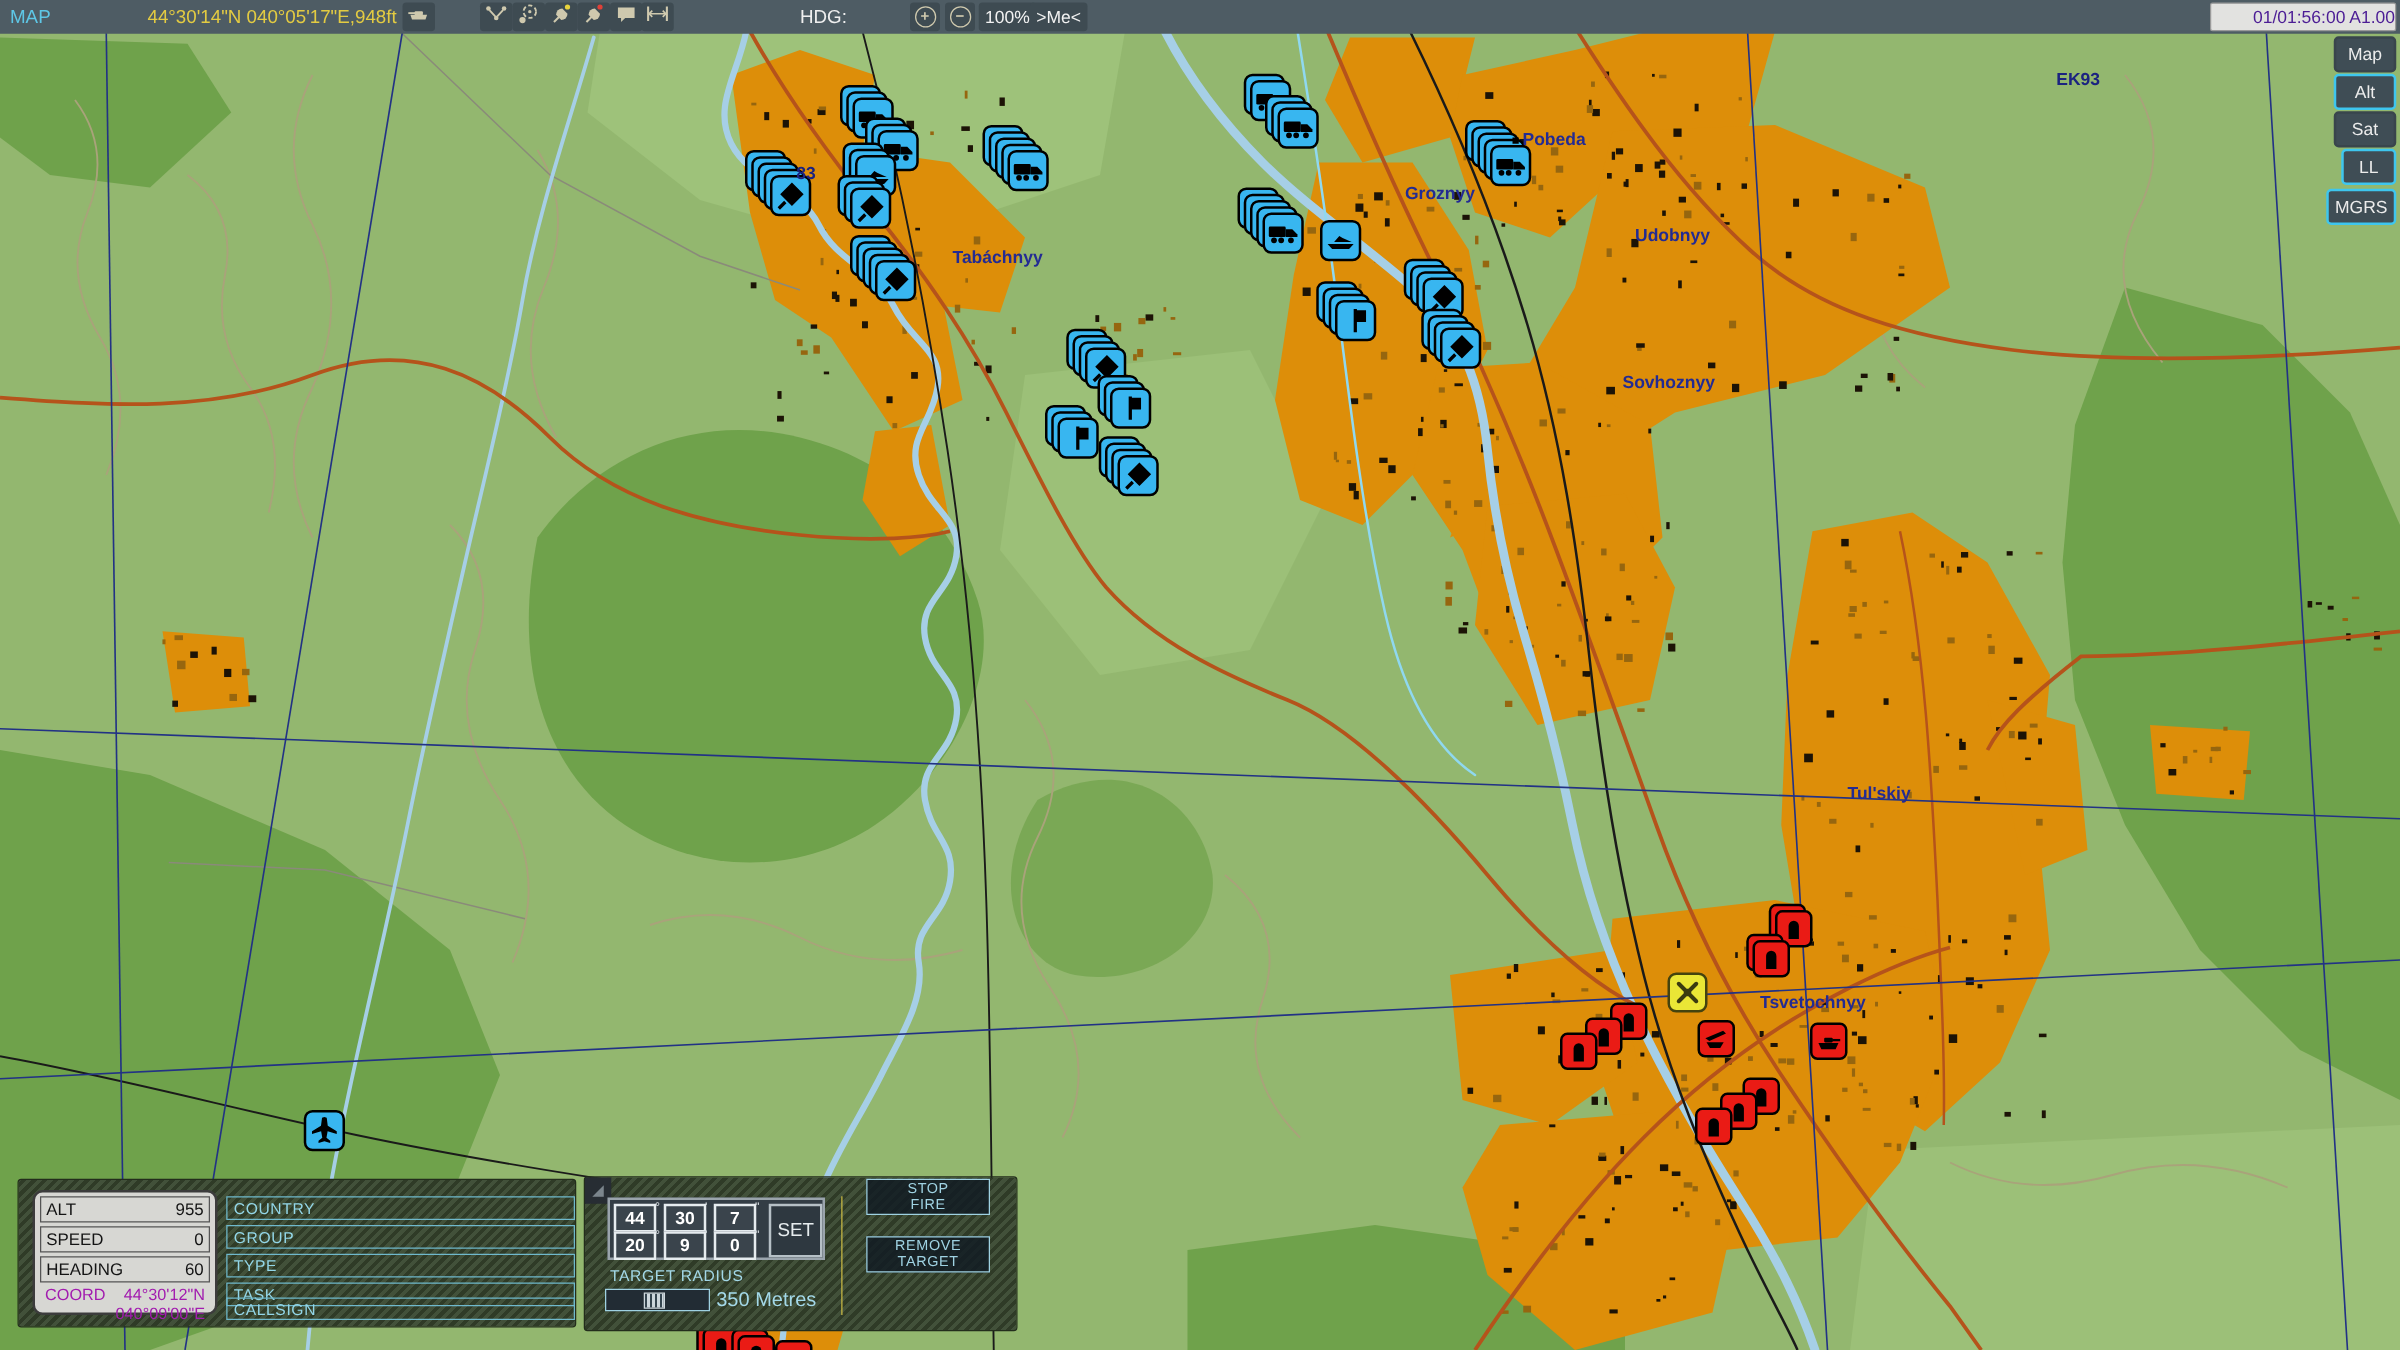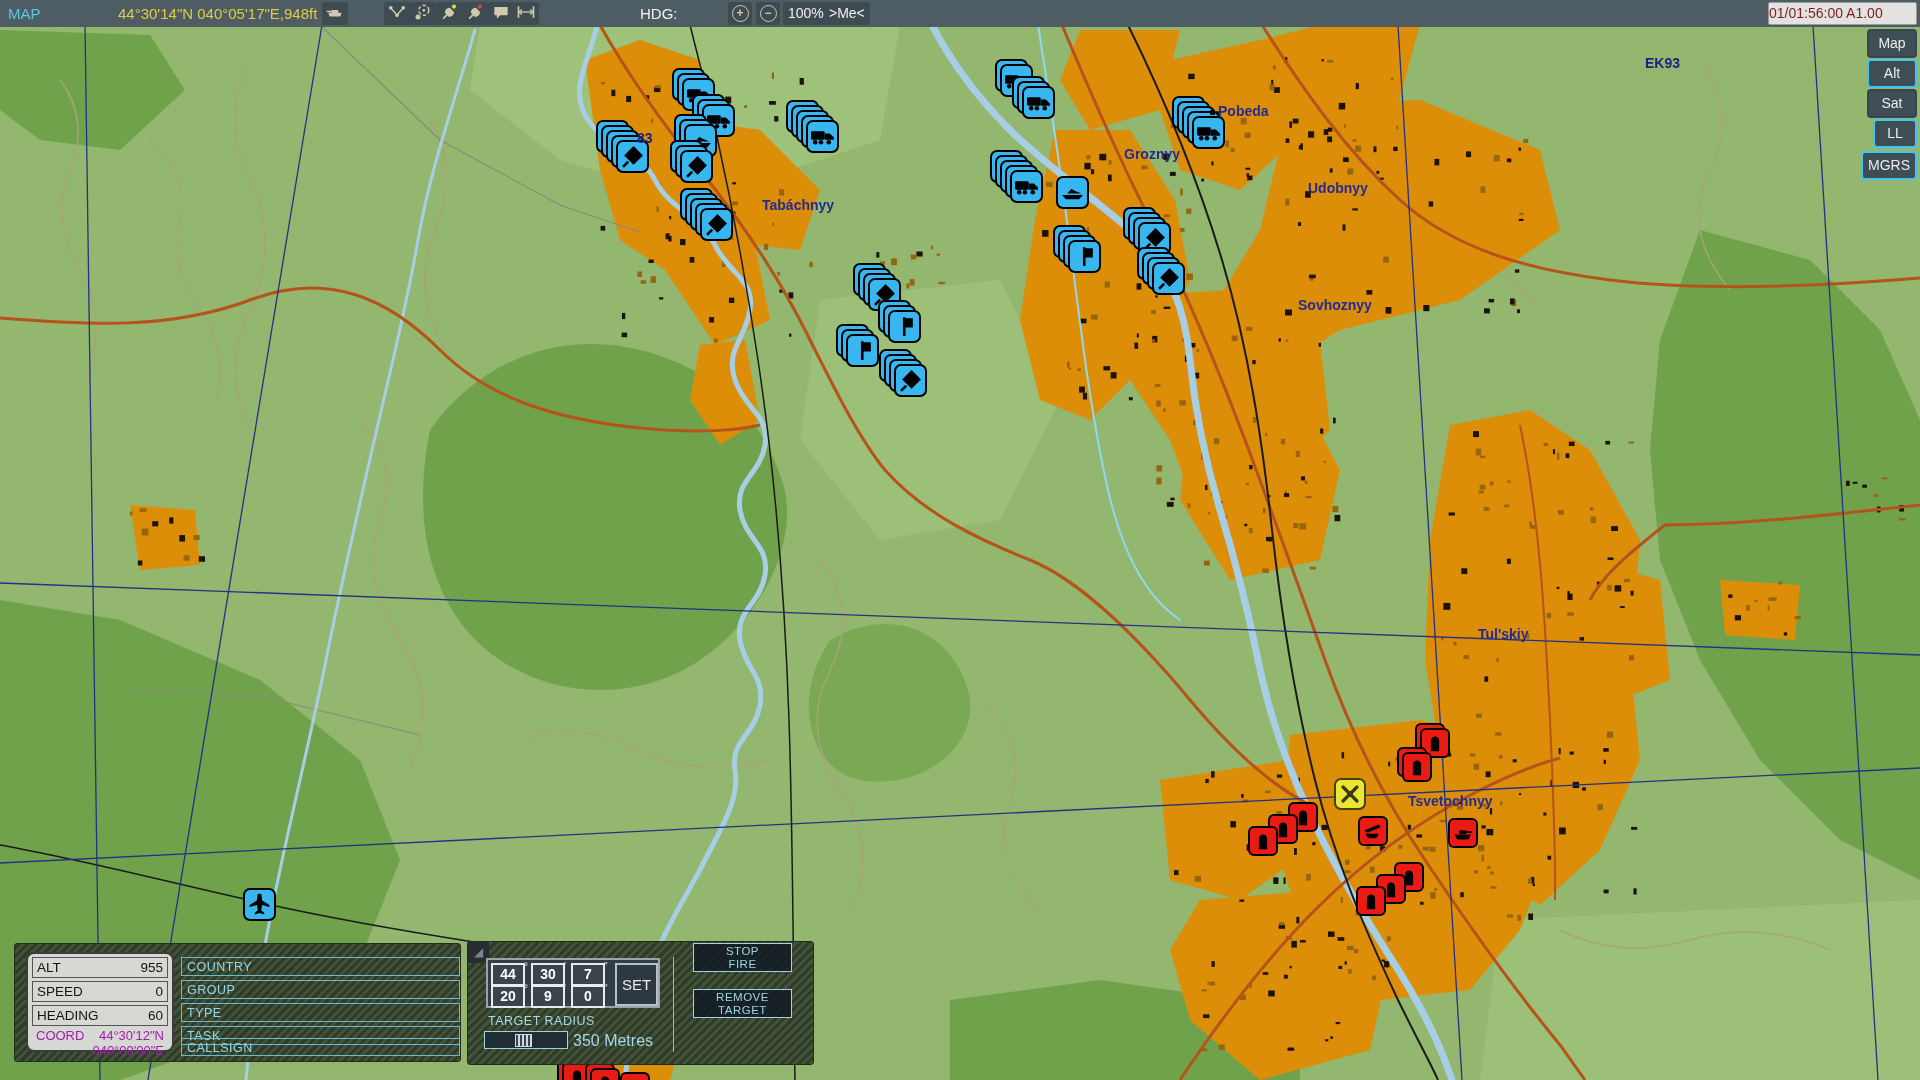--- a/index.html
+++ b/index.html
@@ -22,21 +22,21 @@
   .tbtn{position:absolute;top:2px;width:26px;height:23px;background:#3e4b52;border-radius:3px;
     display:flex;align-items:center;justify-content:center;}
   .tbtn svg{width:20px;height:20px;}
   .circbtn{position:absolute;top:2px;width:24px;height:23px;background:#3e4b52;border-radius:3px;
     color:#cfc9ae;display:flex;align-items:center;justify-content:center;}
   .circbtn span{width:15px;height:15px;border:1.5px solid #cfc9ae;border-radius:50%;
     font:bold 12px/14px "Liberation Sans",sans-serif;text-align:center;}
   .dispbox{position:absolute;top:2px;height:23px;background:#3e4b52;border-radius:3px;color:#f2f2f2;
     font-size:14px;line-height:23px;padding:0 5px;}
   #timebox{position:absolute;top:2px;right:3px;width:147px;height:21px;background:#e2e2e0;
-    border:1px solid #9a9a9a;color:#7f1d1d;font-size:14px;line-height:21px;text-align:left;border-radius:2px;}
+    border:1px solid #9a9a9a;color:#4c1d95;font-size:14px;line-height:21px;text-align:right;border-radius:2px;}
   
   .mapbtn{position:absolute;right:3px;width:46px;height:25px;background:#3f4d55;border-radius:4px;
     color:#ececec;font-size:14px;text-align:center;line-height:25px;z-index:20;border:2px solid #39454c;box-sizing:content-box;}
   .mapbtn.active{border-color:#3ec6ee;}
   
   .panel{position:absolute;z-index:10;border:1px solid #232d1c;border-radius:3px;
     background:repeating-linear-gradient(315deg,#42513a 0px,#42513a 3px,#2f3b27 3px,#2f3b27 6px);}
   #panel1{left:14px;top:943px;width:445px;height:117px;}
   #infobox{position:absolute;left:11px;top:8px;width:148px;height:100px;background:#d7d7d3;
     border:2px solid #3c3c3c;border-radius:8px;box-sizing:border-box;}

